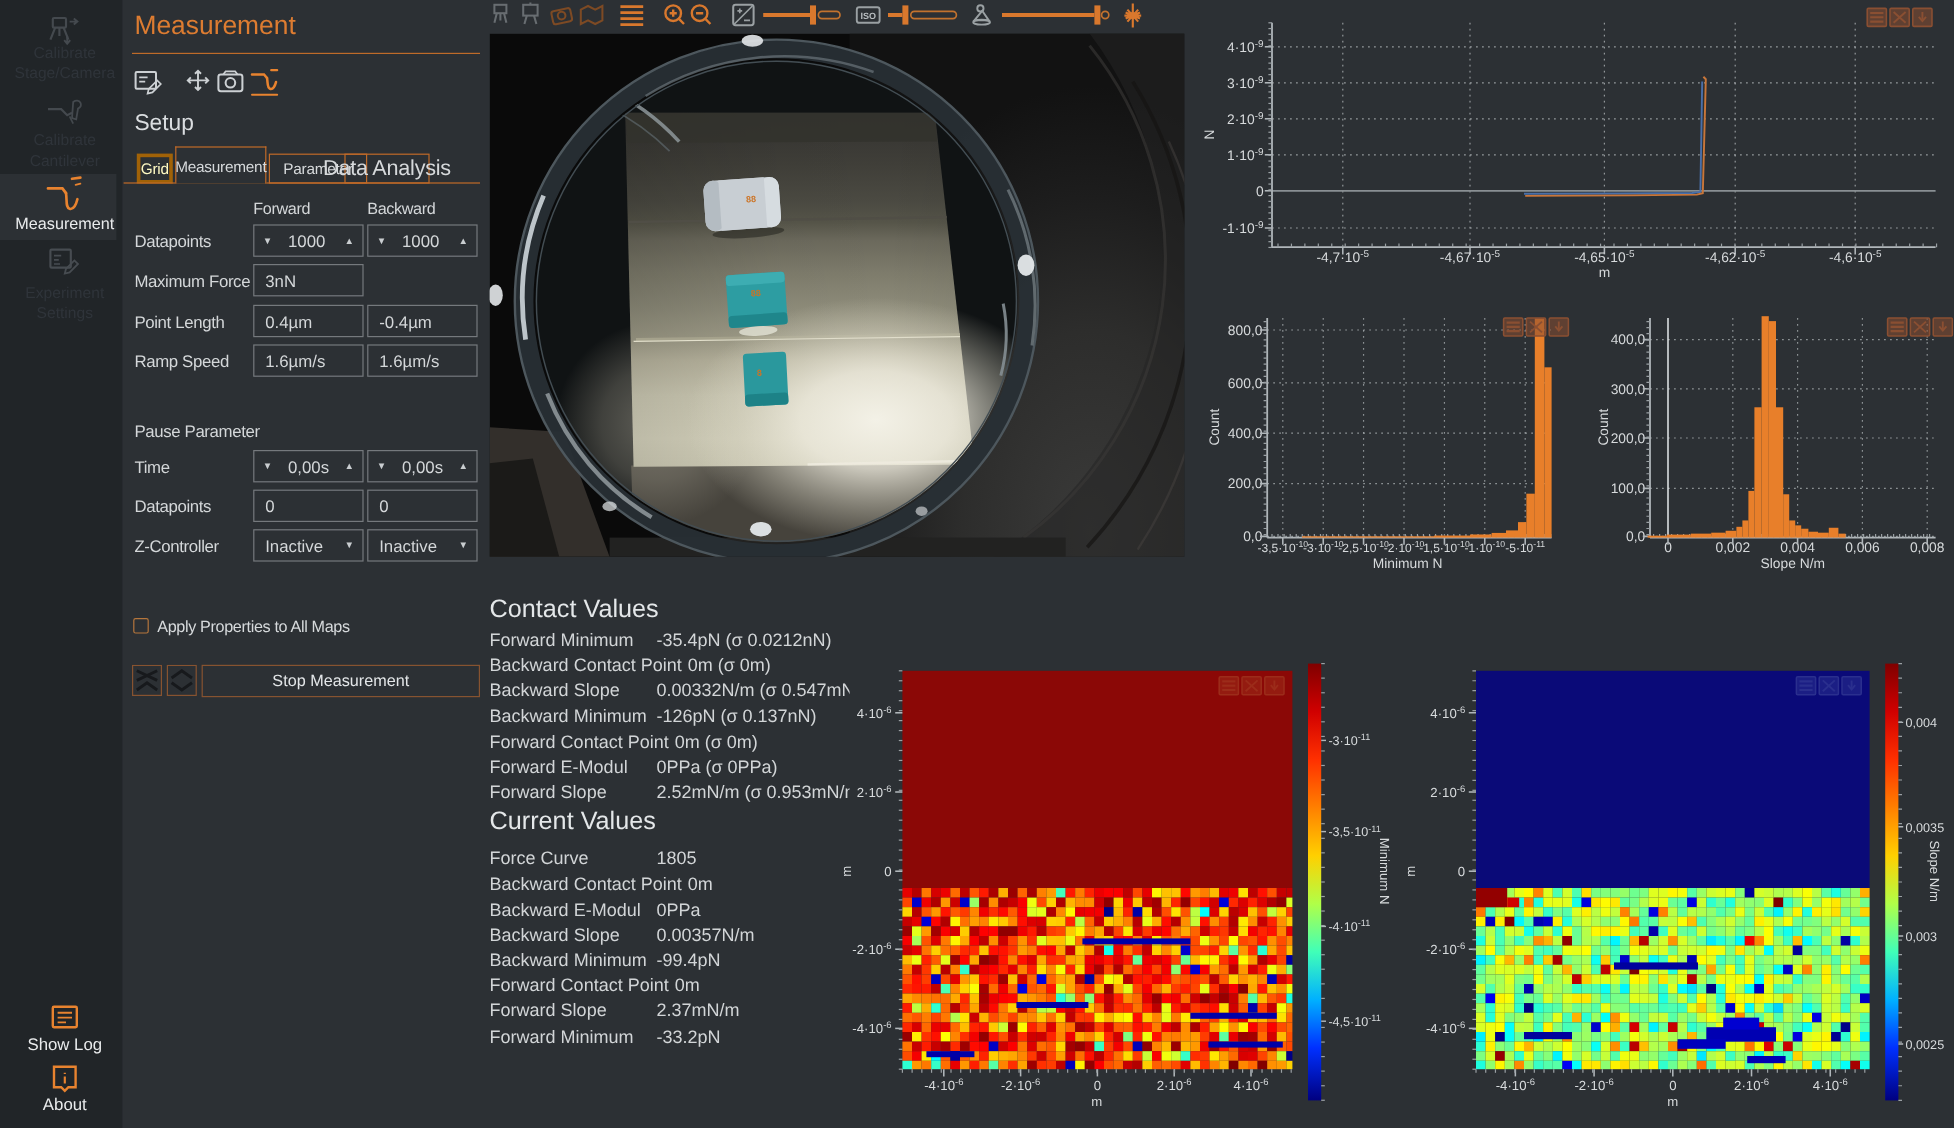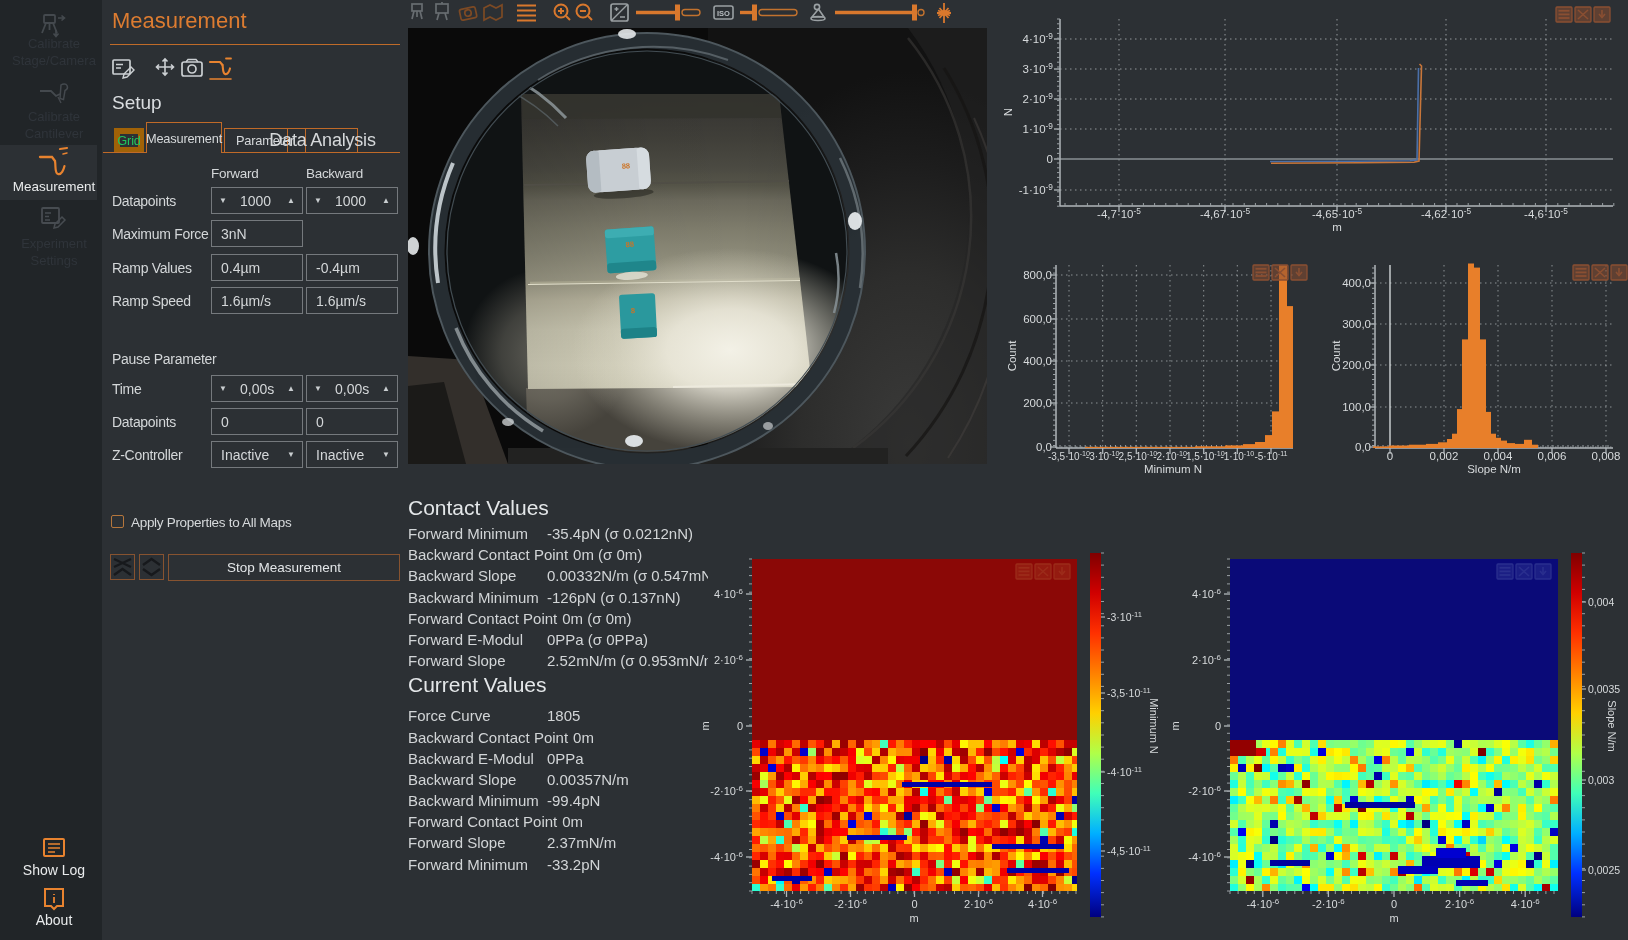--- a/index.html
+++ b/index.html
@@ -72,42 +72,42 @@
 </g>
 <g stroke="#e8832f" fill="none" stroke-width="2.1" stroke-linecap="round">
  <path d="M100,8 L110,8 L112.5,11"></path>
  <path d="M112.5,11 c0.8,4 0,8 2.5,9 c2.6,0.9 4.2,-2.6 5,-5.6"></path>
  <path d="M116,4.5 l5,0" stroke-width="1.8"></path>
  <path d="M100,25 l21,0" stroke-width="1.6"></path>
 </g>
 </svg>
 <div class="abs" style="left:112px;top:92px;font-size:19px;color:#dadde0;">Setup</div>
 <div class="abs" style="left:103px;top:152px;width:297px;height:1px;background:#c06a28;z-index:2;"></div>
-<div class="abs" style="left:114px;top:128px;width:30px;height:25px;border:6px solid #a16207;font-size:12.8px;color:#22c55e;letter-spacing:-0.2px;display:flex;align-items:center;justify-content:center;white-space:nowrap;">Grid</div>
+<div class="abs" style="left:114px;top:128px;width:30px;height:25px;border:3px solid #a16207;font-size:12.8px;color:#fef9c3;letter-spacing:-0.2px;display:flex;align-items:center;justify-content:center;white-space:nowrap;">Grid</div>
 <div class="abs" style="left:146px;top:122px;width:76px;height:31px;border:1px solid #c06a28;border-bottom:none;background:#2c3034;z-index:3;font-size:12.8px;color:#d6d9db;letter-spacing:-0.2px;display:flex;align-items:center;justify-content:center;white-space:nowrap;">Measurement</div>
 <div class="abs" style="left:224px;top:128px;width:82px;height:25px;border:1px solid #c06a28;font-size:12.8px;color:#d6d9db;letter-spacing:-0.2px;display:flex;align-items:center;justify-content:center;white-space:nowrap;">Parameter</div>
 <div class="abs" style="left:287px;top:128px;width:71px;height:25px;border:1px solid #c06a28;font-size:18px;color:#d6d9db;letter-spacing:-0.2px;display:flex;align-items:center;justify-content:center;white-space:nowrap;">Data Analysis</div>
 <div class="abs" style="left:211px;top:166px;font-size:13.5px;color:#d4d7d9;letter-spacing:-0.3px;white-space:nowrap;">Forward</div>
 <div class="abs" style="left:306px;top:166px;font-size:13.5px;color:#d4d7d9;letter-spacing:-0.3px;white-space:nowrap;">Backward</div>
 <div class="abs" style="left:112px;top:193px;font-size:14px;color:#d4d7d9;letter-spacing:-0.3px;white-space:nowrap;">Datapoints</div>
 <div class="abs" style="left:211px;top:187px;width:92px;height:27px;border:1px solid #75797d;font-size:14px;color:#d4d7d9;">
     <span style="position:absolute;left:7px;top:8px;font-size:8px;color:#c9cdd0">▼</span>
     <span style="position:absolute;right:7px;top:8px;font-size:8px;color:#c9cdd0">▲</span>
     <span style="position:absolute;left:28px;top:5px;">1000</span>
   </div>
 <div class="abs" style="left:306px;top:187px;width:92px;height:27px;border:1px solid #75797d;font-size:14px;color:#d4d7d9;">
     <span style="position:absolute;left:7px;top:8px;font-size:8px;color:#c9cdd0">▼</span>
     <span style="position:absolute;right:7px;top:8px;font-size:8px;color:#c9cdd0">▲</span>
     <span style="position:absolute;left:28px;top:5px;">1000</span>
   </div>
 <div class="abs" style="left:112px;top:226px;font-size:14px;color:#d4d7d9;letter-spacing:-0.3px;white-space:nowrap;">Maximum Force</div>
 <div class="abs" style="left:211px;top:220px;width:92px;height:27px;border:1px solid #75797d;font-size:14px;color:#d4d7d9;">
     <span style="position:absolute;left:9px;top:5px;">3nN</span>
   </div>
-<div class="abs" style="left:112px;top:260px;font-size:14px;color:#d4d7d9;letter-spacing:-0.3px;white-space:nowrap;">Ramp Values</div>
+<div class="abs" style="left:112px;top:260px;font-size:14px;color:#d4d7d9;letter-spacing:-0.3px;white-space:nowrap;">Point Length</div>
 <div class="abs" style="left:211px;top:254px;width:92px;height:27px;border:1px solid #75797d;font-size:14px;color:#d4d7d9;">
     <span style="position:absolute;left:9px;top:5px;">0.4µm</span>
   </div>
 <div class="abs" style="left:306px;top:254px;width:92px;height:27px;border:1px solid #75797d;font-size:14px;color:#d4d7d9;">
     <span style="position:absolute;left:9px;top:5px;">-0.4µm</span>
   </div>
 <div class="abs" style="left:112px;top:293px;font-size:14px;color:#d4d7d9;letter-spacing:-0.3px;white-space:nowrap;">Ramp Speed</div>
 <div class="abs" style="left:211px;top:287px;width:92px;height:27px;border:1px solid #75797d;font-size:14px;color:#d4d7d9;">
     <span style="position:absolute;left:9px;top:5px;">1.6µm/s</span>
   </div>

